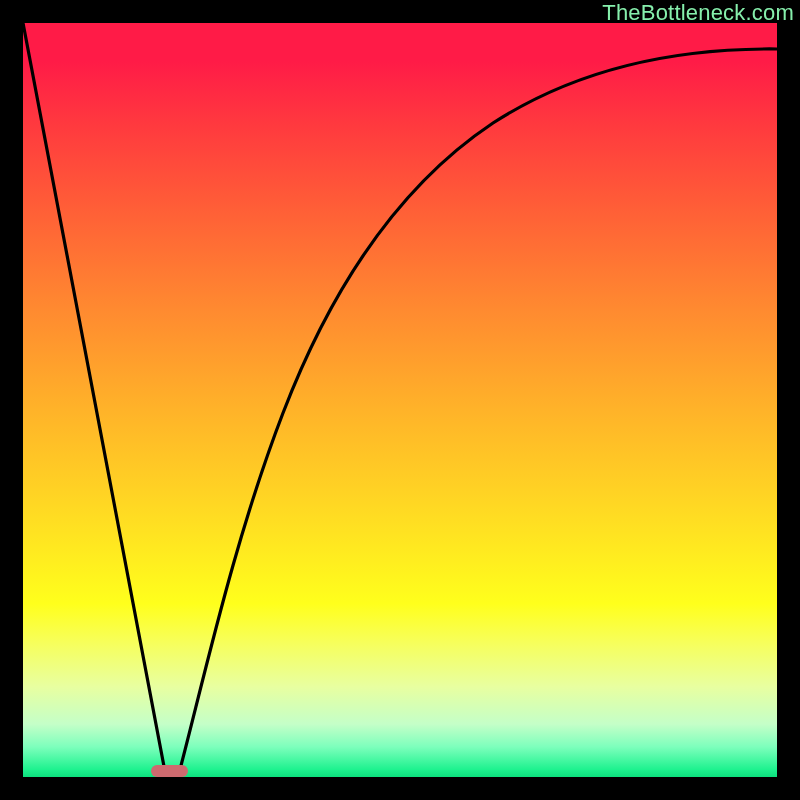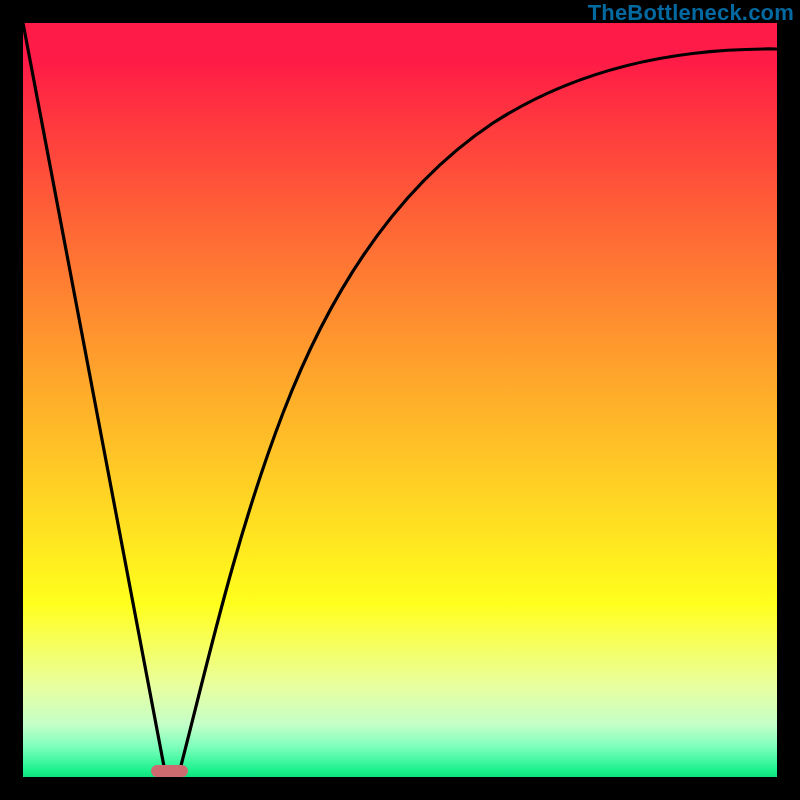--- a/index.html
+++ b/index.html
@@ -37,24 +37,24 @@
       #c4ffc8 93%,
       #7dffbc 96%,
       #1ef28f 99%,
       #0de07e 100%
     );
   }
   .watermark {
     position: absolute;
     top: 0;
     right: 6px;
-    color: #0369a1;
+    color: #86efac;
     font-size: 22px;
     letter-spacing: 0.2px;
-    font-weight: 700;
+    font-weight: 400;
     user-select: none;
   }
   svg.curves {
     position: absolute;
     left: 0;
     top: 0;
     width: 754px;
     height: 754px;
   }
   .marker {

